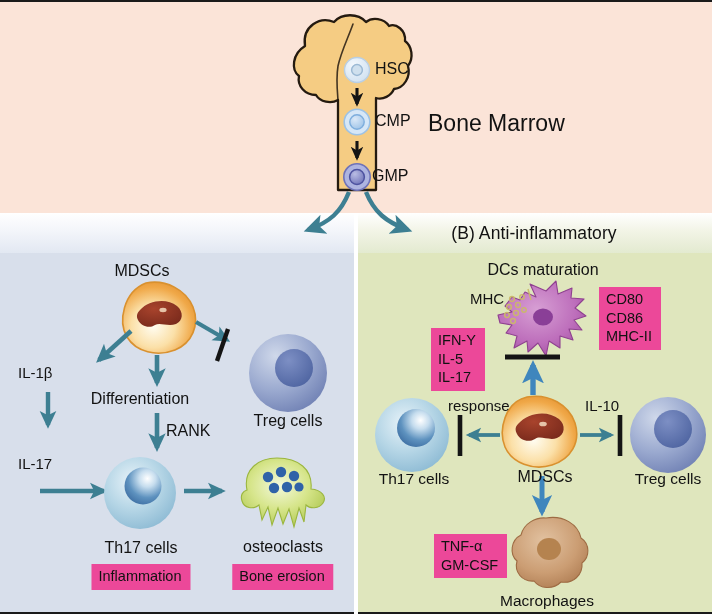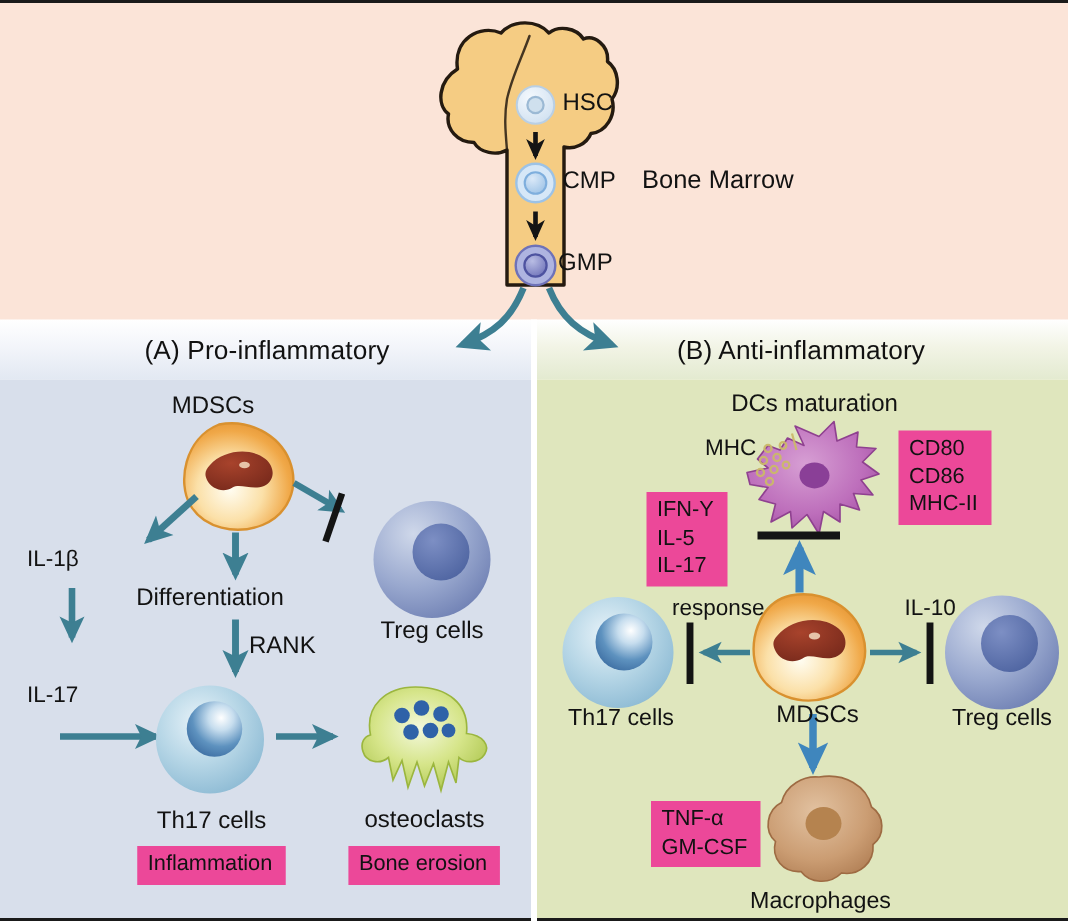--- a/index.html
+++ b/index.html
@@ -243,45 +243,44 @@
 
     <g>
       <path d="M546,518 C563,515 578,524 581,538 C590,544 590,557 582,563
                C583,575 573,584 561,582 C553,590 540,589 534,581
                C522,582 514,572 517,561 C509,554 511,540 521,535
                C524,523 536,517 546,518 Z" fill="url(#gMac)" stroke="#9e6b43" stroke-width="1.1"></path>
       <ellipse cx="549" cy="549" rx="12" ry="11" fill="#b5834f"></ellipse>
     </g>
   </svg>
 
-  <div class="hdr" id="hdrA">(A) Pro-inflammatory</div>
   <div class="hdr" id="hdrB">(B) Anti-inflammatory</div>
 
   <div class="lbl" style="left:375px;top:60px;font-size:16px;">HSC</div>
   <div class="lbl" style="left:375px;top:112px;font-size:16px;">CMP</div>
   <div class="lbl" style="left:372px;top:167px;font-size:16px;text-align:right;">GMP</div>
-  <div class="lbl" style="left:428px;top:110px;font-size:17px;">Bone Marrow</div>
+  <div class="lbl" style="left:428px;top:110px;font-size:23px;">Bone Marrow</div>
 
   <div class="lbl c" style="left:142px;top:262px;font-size:16px;">MDSCs</div>
   <div class="lbl" style="left:18px;top:364px;">IL-1β</div>
   <div class="lbl" style="left:18px;top:455px;">IL-17</div>
   <div class="lbl c" style="left:140px;top:390px;font-size:16px;">Differentiation</div>
   <div class="lbl" style="left:166px;top:422px;font-size:16px;">RANK</div>
   <div class="lbl c" style="left:288px;top:412px;font-size:16px;">Treg cells</div>
   <div class="lbl c" style="left:141px;top:539px;font-size:16px;">Th17 cells</div>
   <div class="lbl c" style="left:283px;top:538px;font-size:16px;">osteoclasts</div>
 
   <div class="cyto c" style="left:141px;top:564px;">Inflammation</div>
   <div class="cyto c" style="left:283px;top:564px;">Bone erosion</div>
 
   <div class="lbl c" style="left:543px;top:261px;font-size:16px;">DCs maturation</div>
   <div class="lbl" style="left:470px;top:290px;font-size:15px;">MHC</div>
   <div class="lbl c" style="left:545px;top:468px;font-size:16px;">MDSCs</div>
   <div class="lbl" style="left:448px;top:397px;font-size:15px;">response</div>
-  <div class="lbl" style="left:603px;top:397px;font-size:15px;">IL-10</div>
+  <div class="lbl" style="left:585px;top:397px;font-size:15px;">IL-10</div>
   <div class="lbl c" style="left:414px;top:470px;font-size:15.5px;">Th17 cells</div>
   <div class="lbl c" style="left:668px;top:470px;font-size:15.5px;">Treg cells</div>
   <div class="lbl c" style="left:547px;top:592px;font-size:15.5px;">Macrophages</div>
 
   <div class="cyto" style="left:431px;top:328px;">IFN-Y
 IL-5
 IL-17</div>
   <div class="cyto" style="left:599px;top:287px;">CD80
 CD86
 MHC-II</div>

